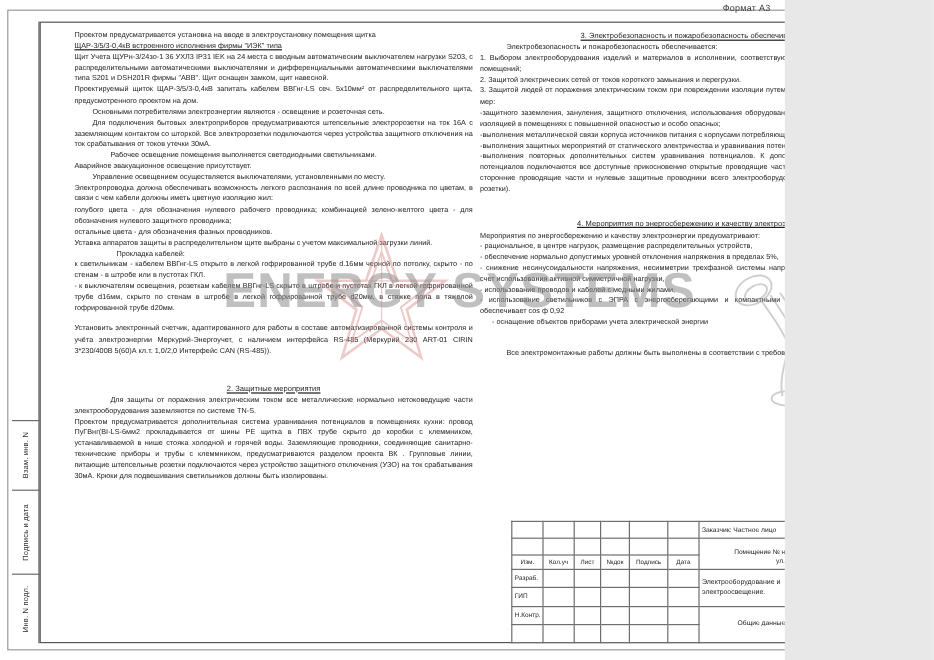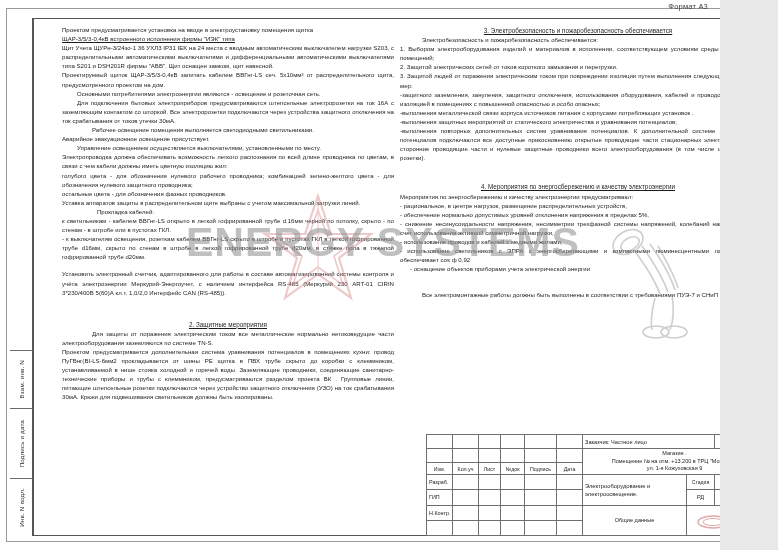--- a/index.html
+++ b/index.html
@@ -1,18 +1,18 @@
 <!DOCTYPE html>
 <html><head>
 <meta charset="utf-8">
 <style>
   html,body{margin:0;padding:0;background:#e8e8e8;}
   body{font-family:"Liberation Sans", sans-serif;}
   .sheet{
-    position:relative;width:720px;height:550px;background:#ffffff;overflow:hidden;
+    position:relative;width:654px;height:550px;background:#ffffff;overflow:hidden;
   }
   
   .trim{
     position:absolute;left:6px;top:8px;width:764px;height:534px;
     border:1px solid #9a9a9a;box-sizing:border-box;
   }
   .format-label{
     position:absolute;right:12px;top:2px;font-size:7.5px;color:#3a3a3a;
     letter-spacing:.2px;
   }

